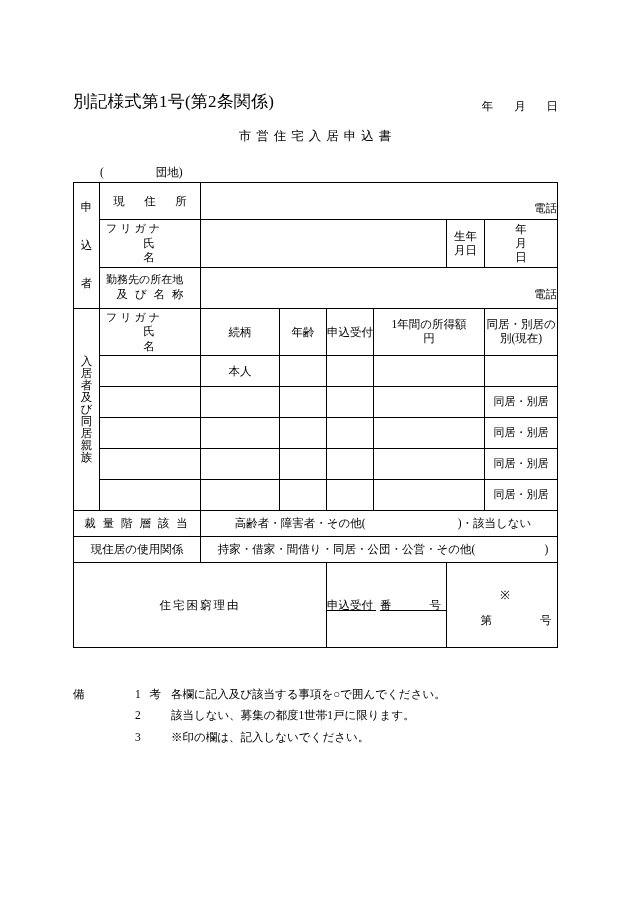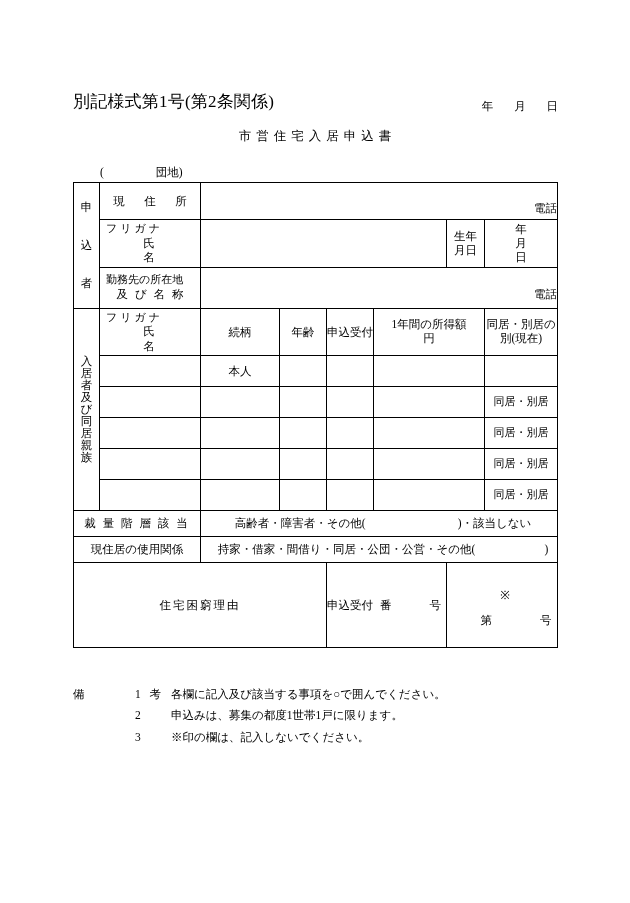--- a/index.html
+++ b/index.html
@@ -137,20 +137,21 @@
   .kome-no {
     display: block;
     margin-top: 10px;
     margin-left: 22px;
     letter-spacing: 0;
   }
   .kome-no .gap { display: inline-block; width: 48px; }
   .moushikomi {
     font-size: 11px;
     line-height: 1.7;
+    text-decoration: underline;
   }
   .moushikomi .l2 { letter-spacing: 5px; padding-left: 4px; }
   .notes {
     position: absolute;
     left: 73px;
     top: 684px;
     font-size: 11.5px;
     line-height: 1.85;
   }
   .notes .bikou {
@@ -329,20 +330,20 @@
       </td>
     </tr>
   </tbody>
     </table>
 
   <div class="notes">
     <div class="nrow">
       <span class="bikou">備　　考</span><span class="num">1</span><span>各欄に記入及び該当する事項を○で囲んでください。</span>
     </div>
     <div class="nrow indent">
-      <span class="num">2</span><span>申込みは、募集の都度1世帯1戸に限ります。</span>
+      <span class="num">2</span><span>該当しない、募集の都度1世帯1戸に限ります。</span>
     </div>
     <div class="nrow indent">
       <span class="num">3</span><span>※印の欄は、記入しないでください。</span>
     </div>
   </div>
 
 </div>
 
 </body></html>

